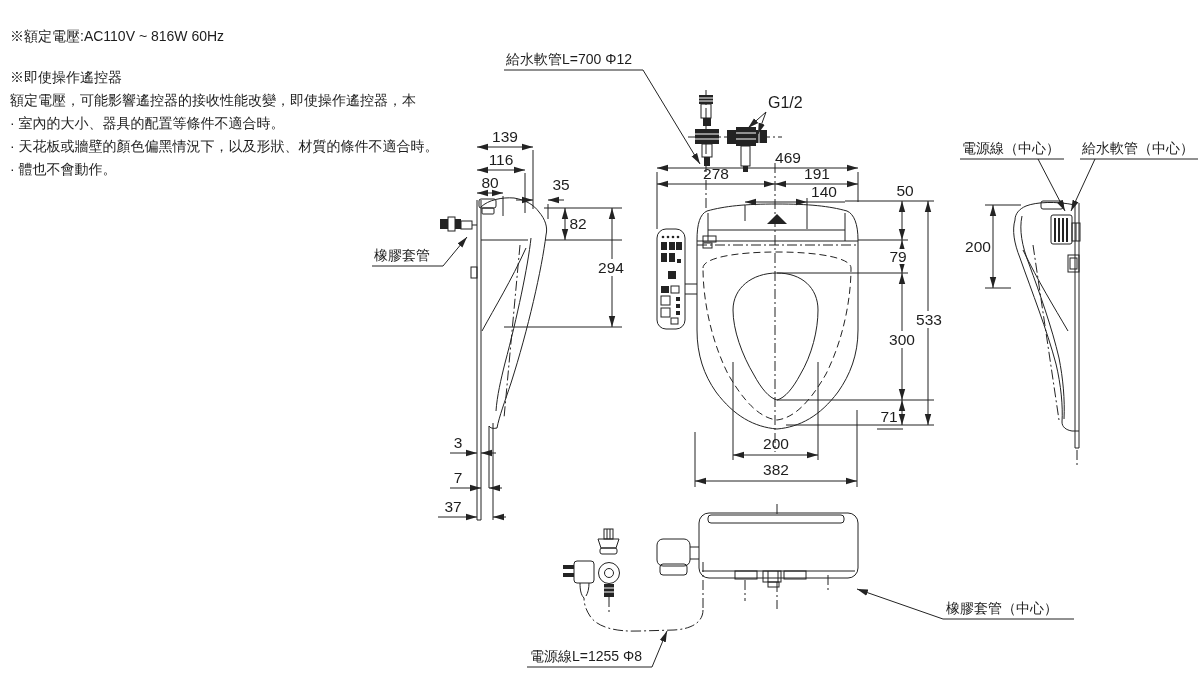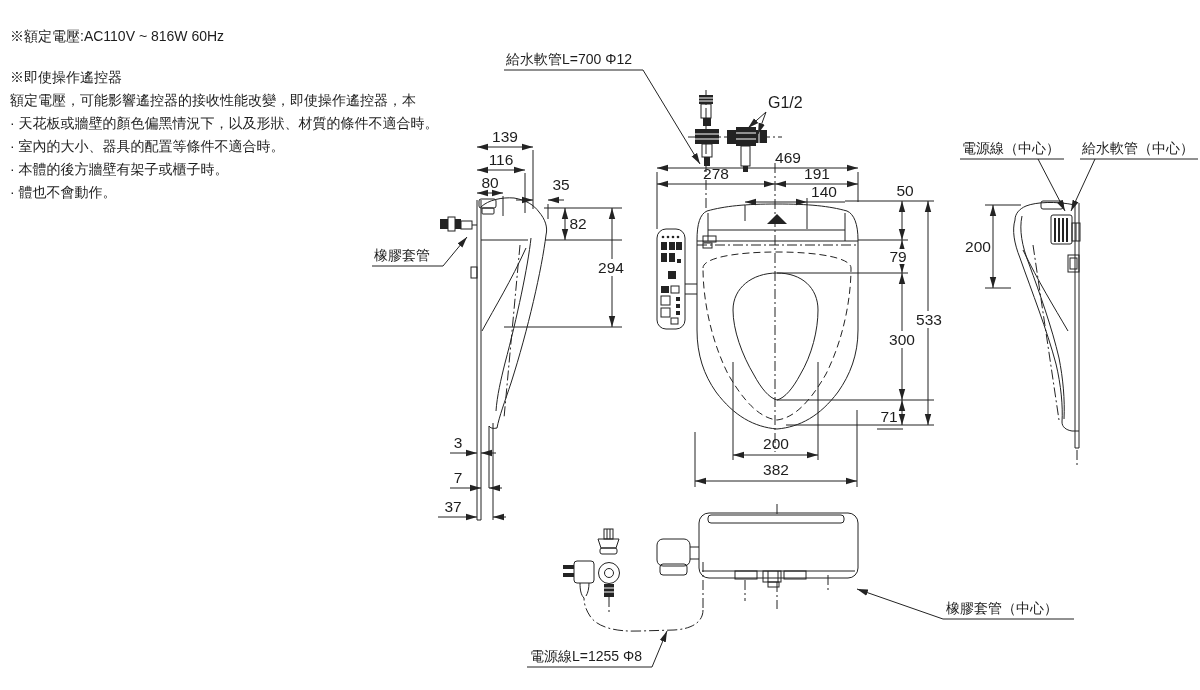--- a/index.html
+++ b/index.html
@@ -20,23 +20,22 @@
 </head>
 <body>
 
 <div class="canvas">
 
   <div class="notes">
     <div>※額定電壓:AC110V ~ 816W 60Hz</div>
     <div class="gap"></div>
     <div>※即使操作遙控器</div>
     <div>額定電壓，可能影響遙控器的接收性能改變，即使操作遙控器，本</div>
+    <div>· 室內的大小、器具的配置等條件不適合時。</div>
     <div>· 天花板或牆壁的顏色偏黑情況下，以及形狀、材質的條件不適合時。</div>
-    <div>· 室內的大小、器具的配置等條件不適合時。</div>
-    <div>· 本體的後方牆壁有架子或櫃子時。</div>
     <div>· 體也不會動作。</div>
   </div>
 
   <svg width="1200" height="690" viewBox="0 0 1200 690">
     <defs>
       <marker id="arr" viewBox="0 0 11 8" refX="11" refY="4" markerWidth="11" markerHeight="8" markerUnits="userSpaceOnUse" orient="auto-start-reverse">
         <path d="M0,0.8 L11,4 L0,7.2 Z" fill="#232323"></path>
       </marker>
     </defs>
 

